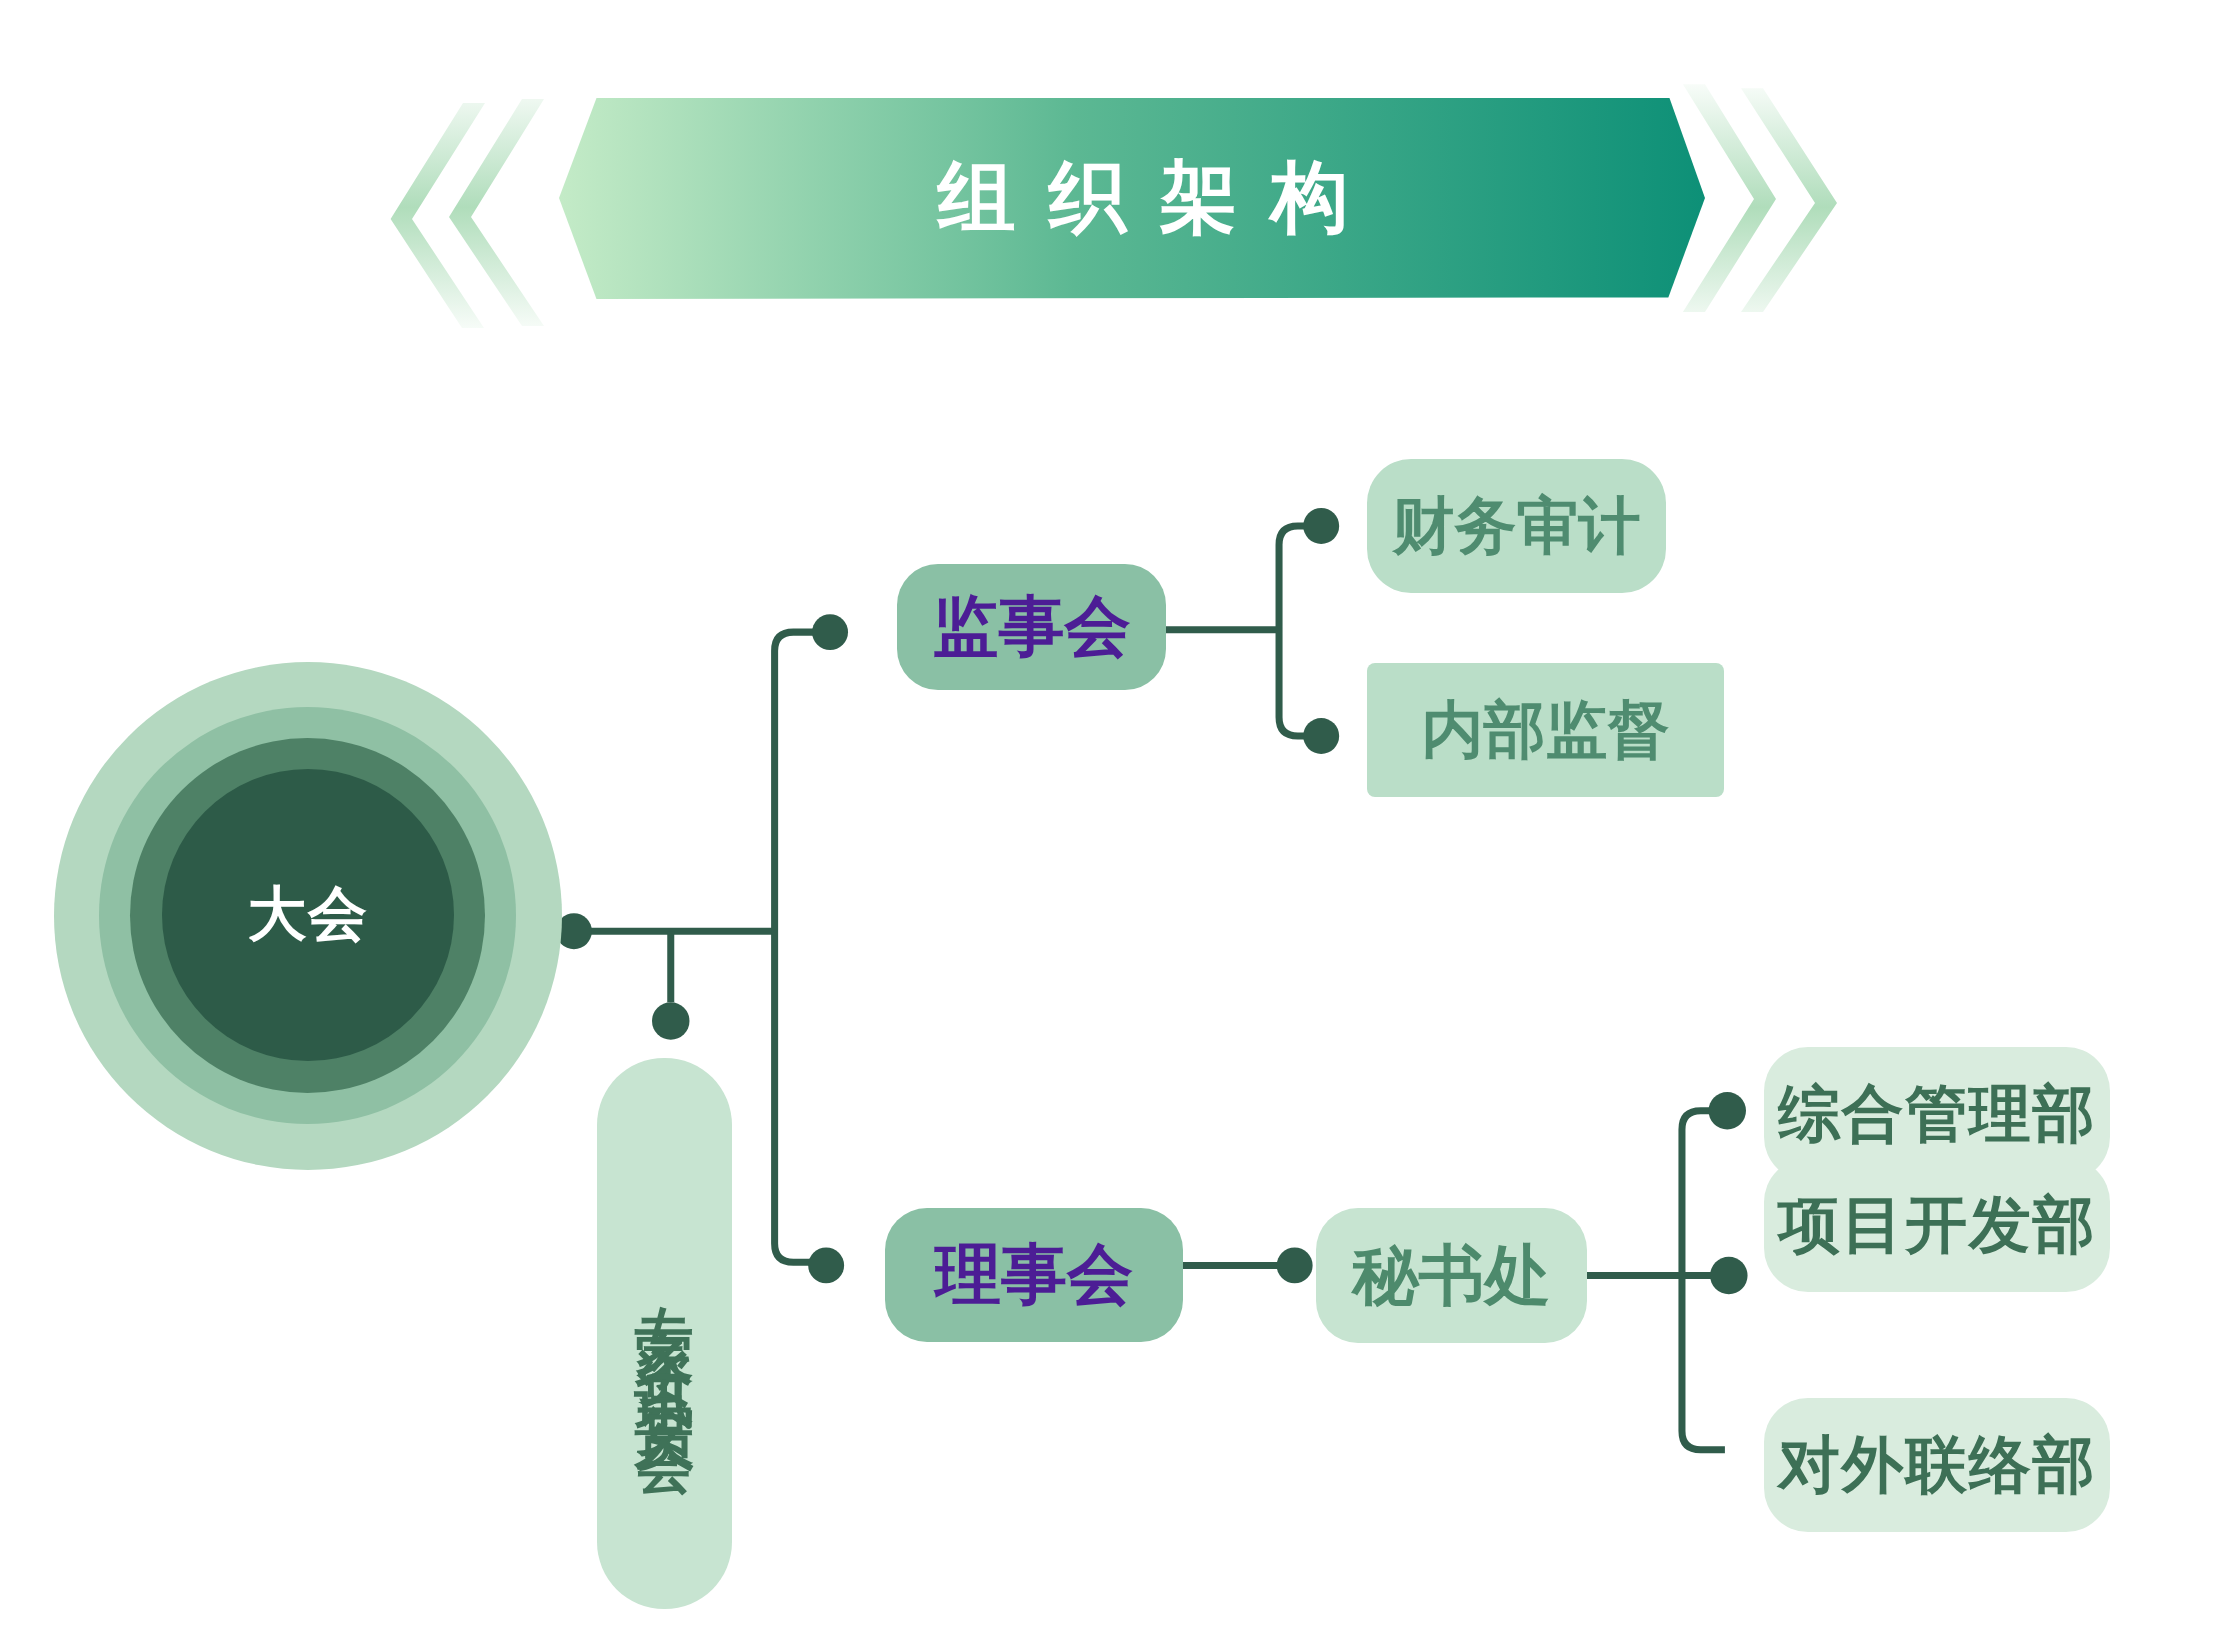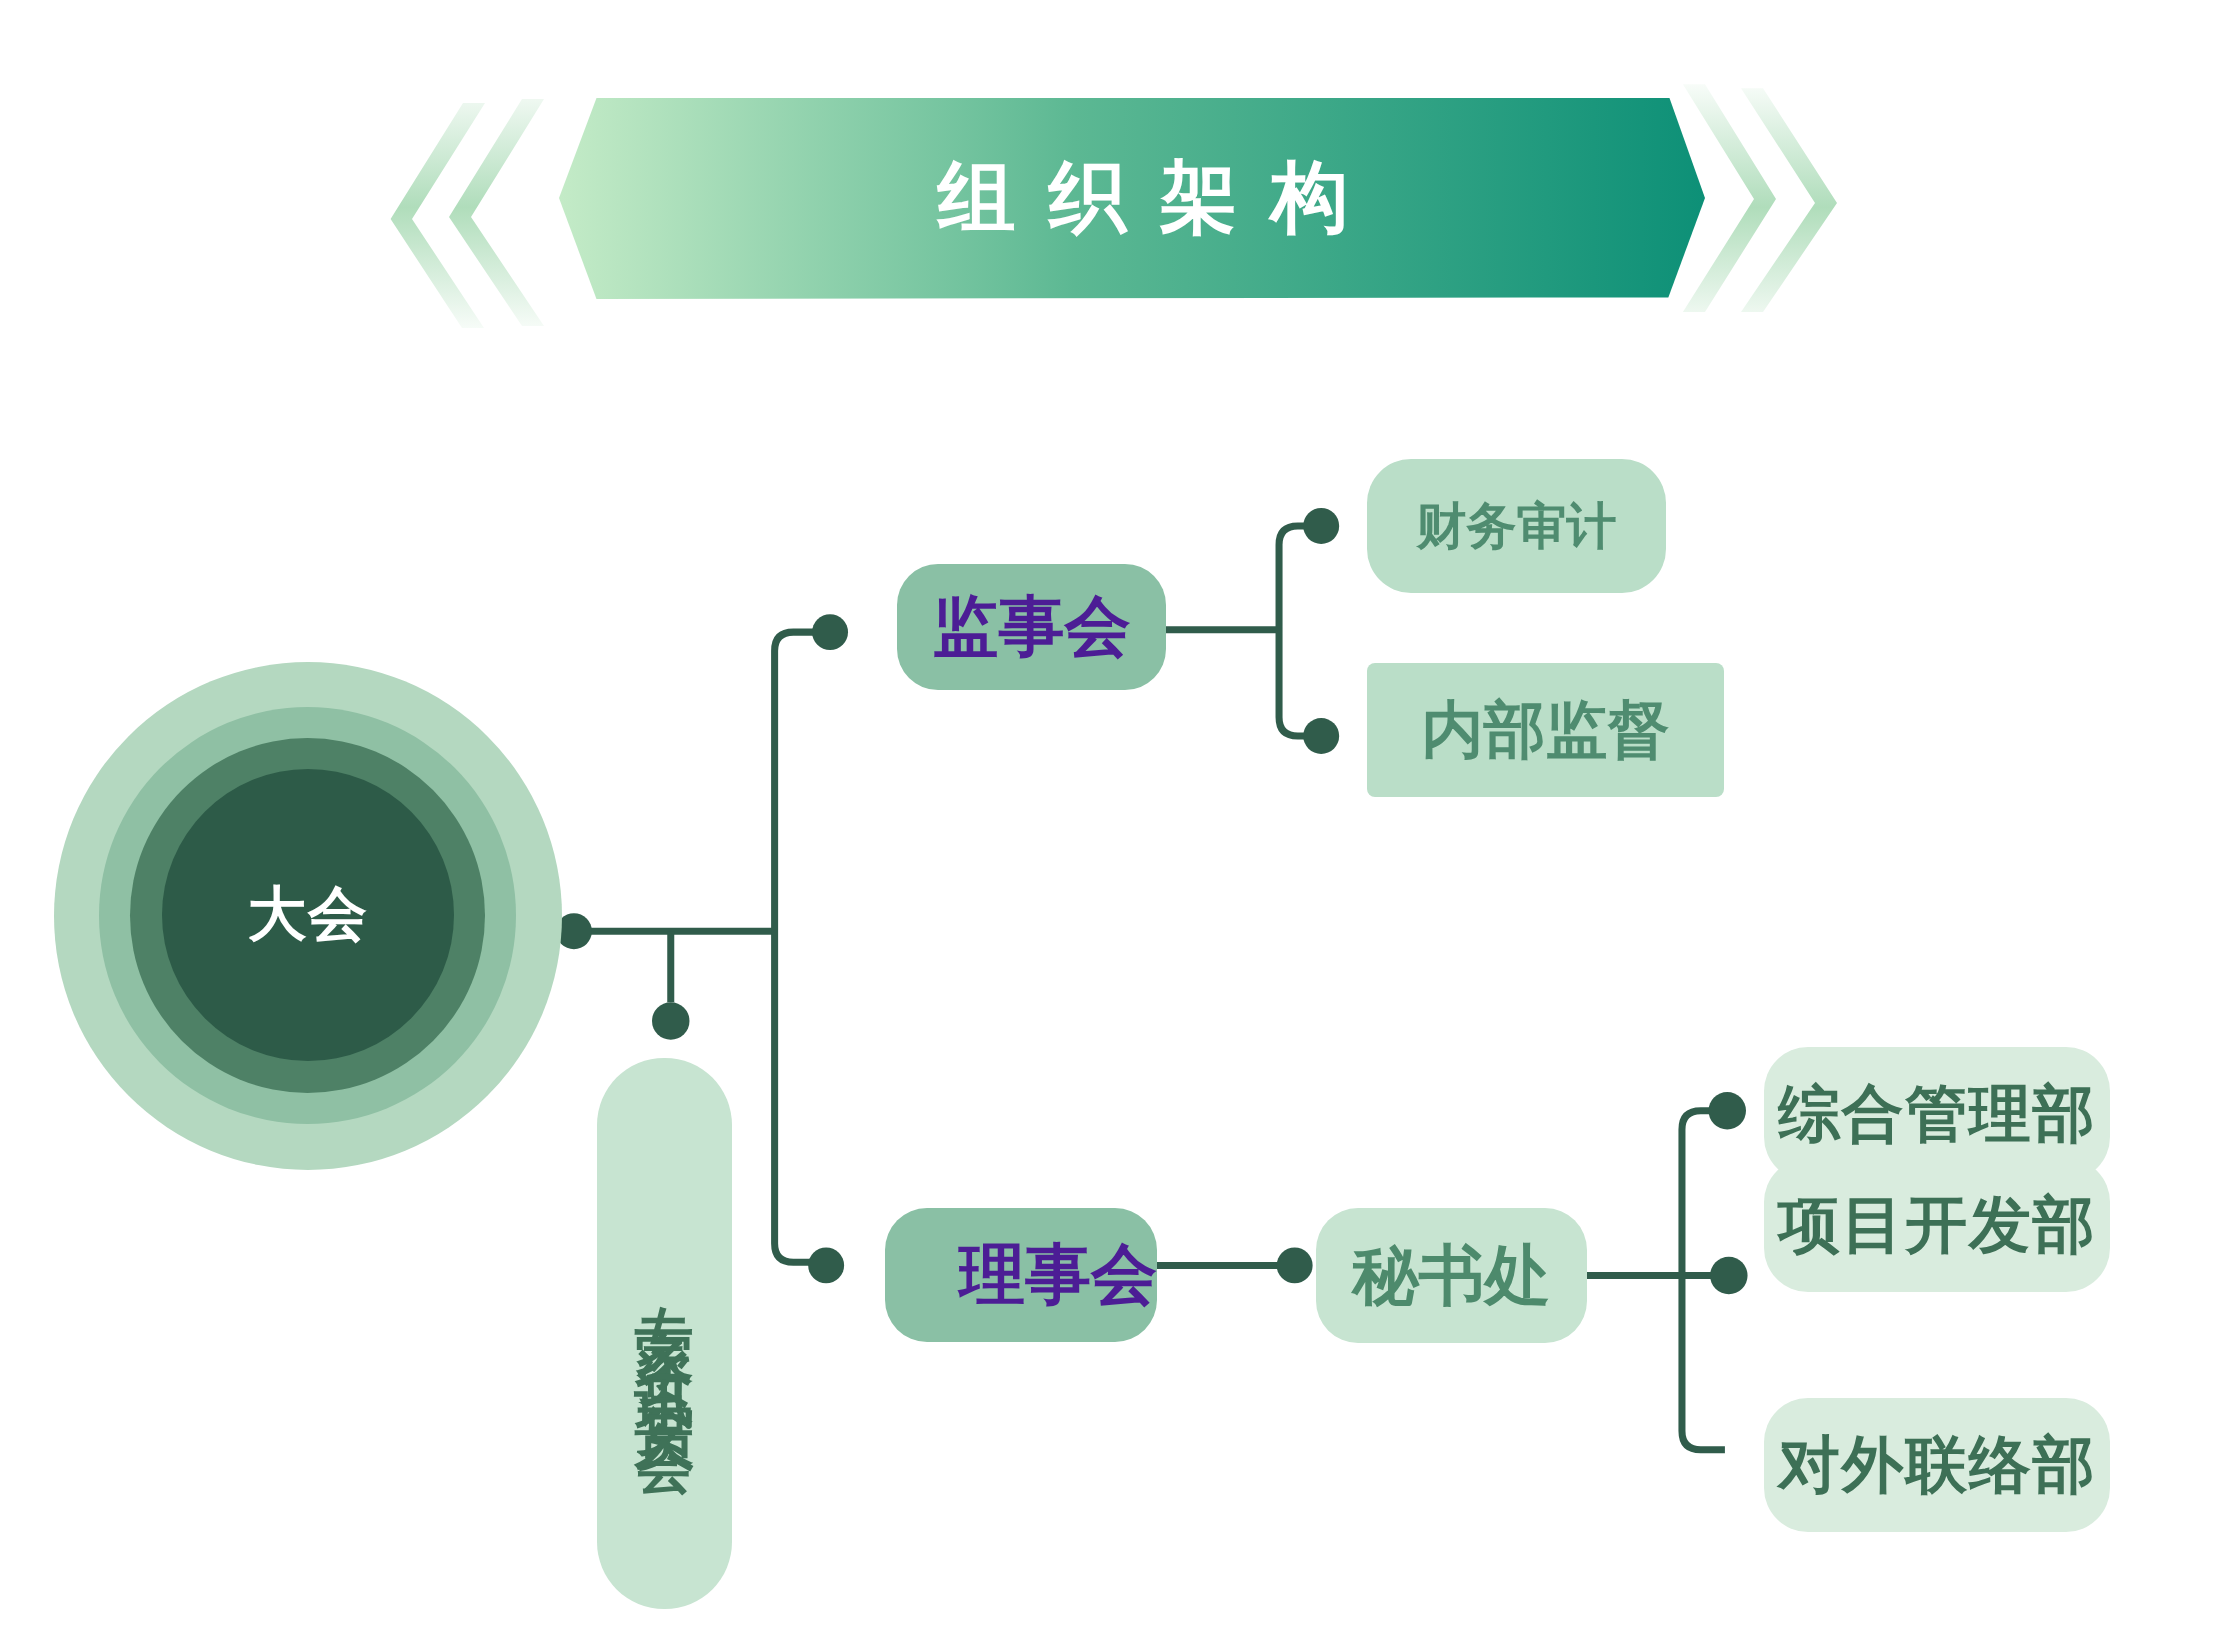--- a/index.html
+++ b/index.html
@@ -46,22 +46,22 @@
   
   .node{
     position:absolute;display:flex;align-items:center;justify-content:center;
     font-weight:bold;white-space:nowrap;
   }
   .node.strong{background:var(--box-strong,#8ac0a5);color:#4c1d95;}
   .node.light{background:var(--box-light,#badec8);color:var(--text-on-light,#4f8c70);}
   .node.soft{background:var(--box-soft,#c7e4d1);color:var(--text-on-soft,#4d8a6c);}
   .node.pale{background:var(--box-pale,#d9ecde);color:var(--text-on-pale,#3d7056);}
   .node.supervisors{left:897px;top:564px;width:269px;height:126px;border-radius:41px;font-size:66px;}
-  .node.council{left:885px;top:1208px;width:272px;height:134px;border-radius:42px;font-size:66px;justify-content:flex-end;}
-  .node.financial{left:1367px;top:459px;width:299px;height:134px;border-radius:44px;font-size:50px;}
+  .node.council{left:885px;top:1208px;width:298px;height:134px;border-radius:42px;font-size:66px;}
+  .node.financial{left:1367px;top:459px;width:299px;height:134px;border-radius:44px;font-size:62px;}
   .node.internal{left:1367px;top:663px;width:357px;height:134px;border-radius:8px;font-size:62px;}
   .node.secretariat{left:1316px;top:1208px;width:271px;height:135px;border-radius:42px;font-size:66px;}
   .node.dept{left:1764px;width:346px;height:134px;border-radius:44px;font-size:62px;letter-spacing:1.6px;text-align:right;}
   .node.dept.d1{top:1047px;}
   .node.dept.d2{top:1158px;}
   .node.dept.d3{top:1398px;}
   .node.expert{
     left:597px;top:1058px;width:135px;height:551px;border-radius:67px;
     background:var(--box-soft,#c7e4d1);color:var(--text-vertical,#3f7258);
     font-size:59px;font-weight:bold;

